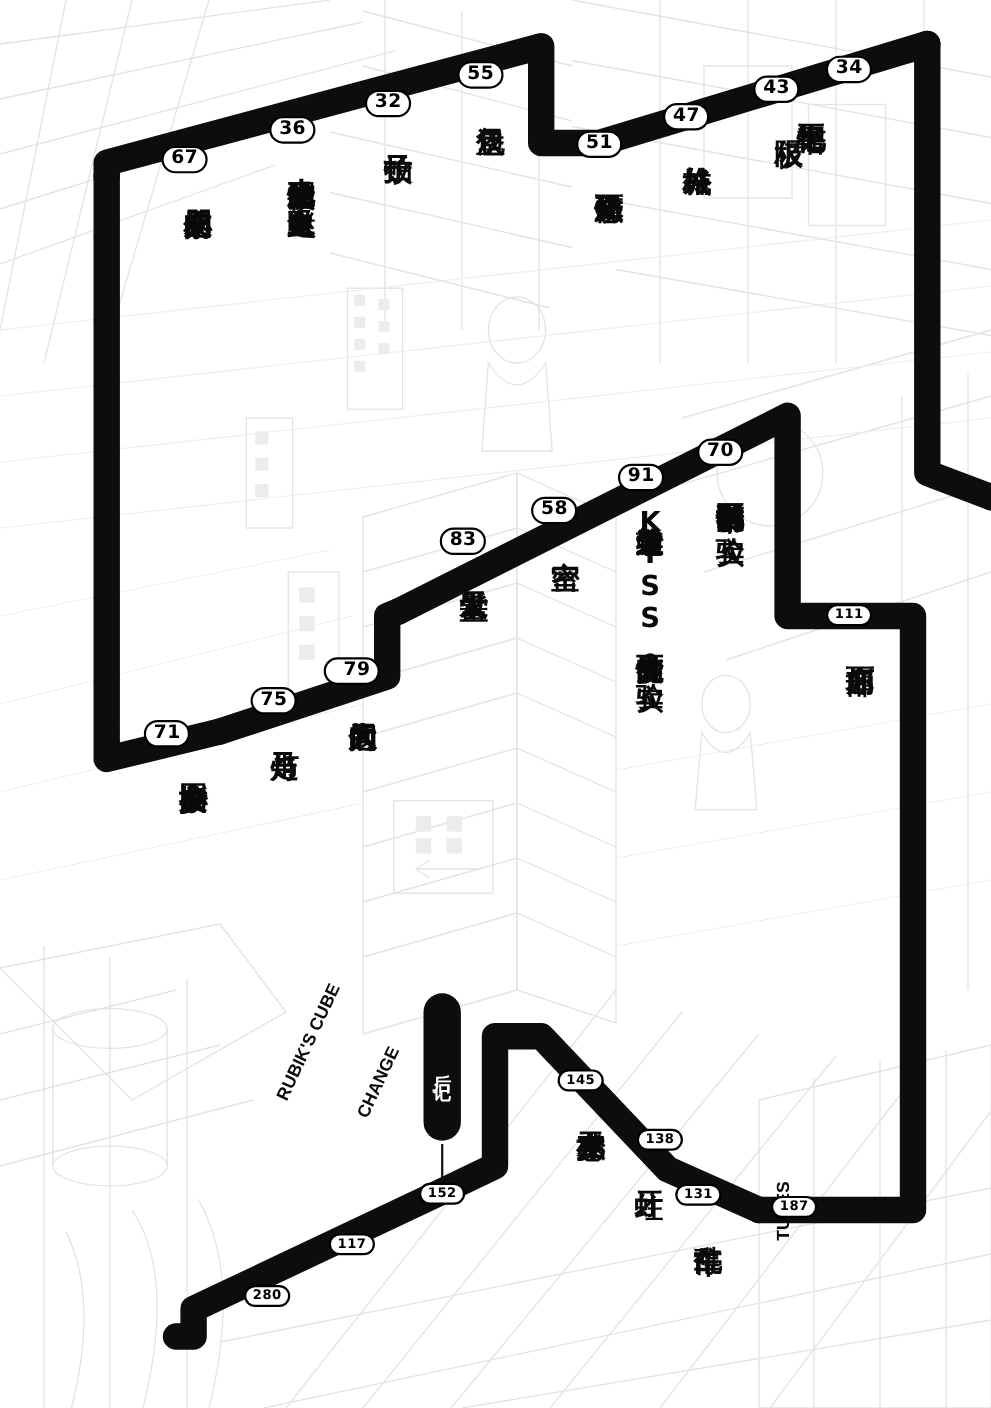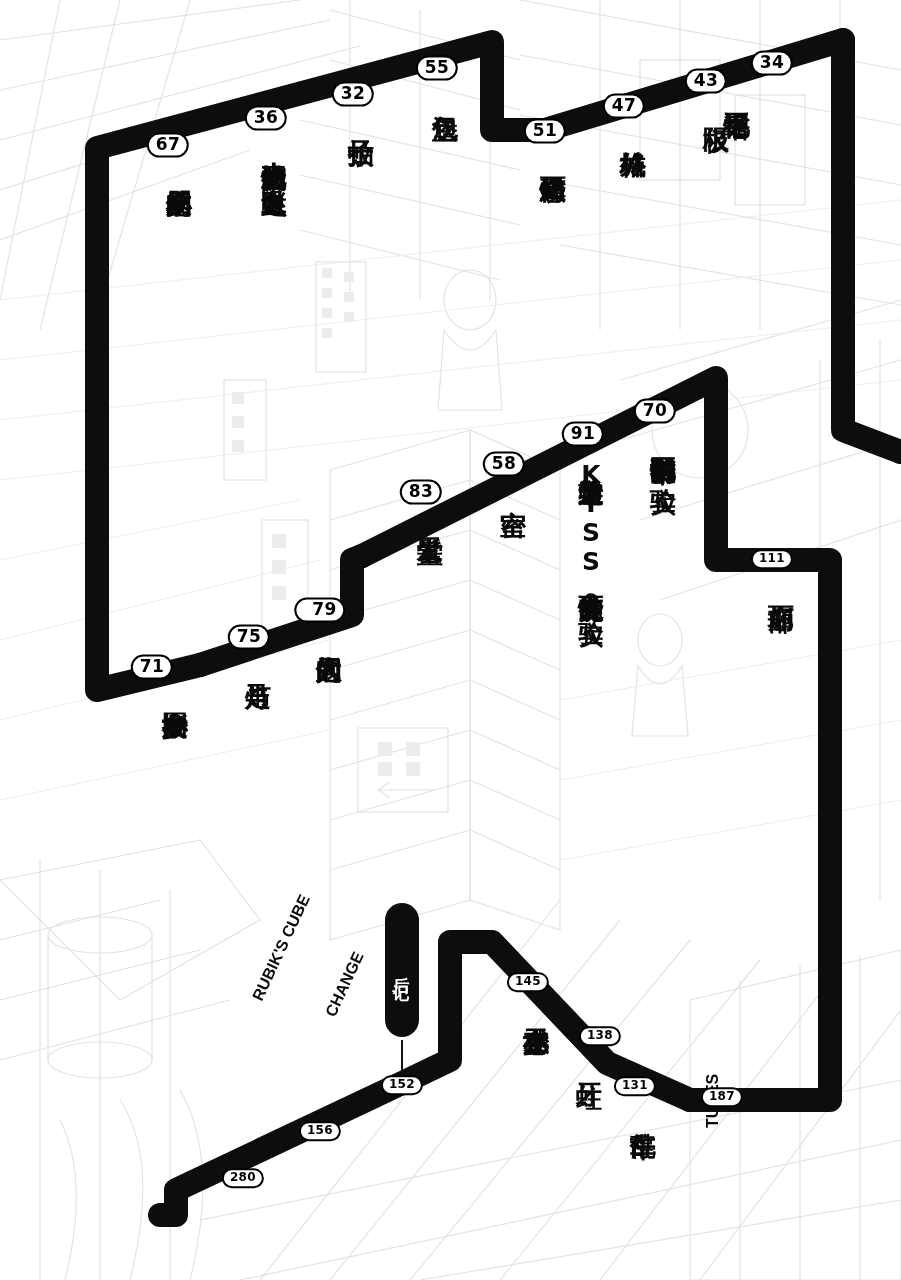--- a/index.html
+++ b/index.html
@@ -235,18 +235,18 @@
       <div class="stn wide" style="left: 722px; top: 1097px;">187</div>
       <div class="ltl s24" style="left: 704px; top: 1128px; transform: rotate(-90deg);">TUBES</div>
       <div class="stn wide" style="left: 635px; top: 1086px;">131</div>
       <div class="ttl s26" style="left: 630px; top: 1112px;">乱停车</div>
       <div class="stn wide" style="left: 580px; top: 1036px; margin-left: 20px;">138</div>
       <div class="ttl s26" style="left: 576px; top: 1062px;">蛀牙</div>
       <div class="stn wide" style="left: 528px; top: 982px;">145</div>
       <div class="ttl s26" style="left: 523px; top: 1008px;">无存在感少女</div>
       <div class="stn wide" style="left: 402px; top: 1085px; text-align: right;">152</div>
       <div class="ltl s24" style="left: 322px; top: 1012px; transform: rotate(-65deg);">CHANGE</div>
-      <div class="stn wide" style="left: 320px; top: 1131px;">156</div>
+      <div class="stn wide" style="left: 320px; top: 1131px;">117</div>
       <div class="ltl s24" style="left: 249px; top: 996px; transform: rotate(-65deg);">RUBIK'S CUBE</div>
       <div class="stn wide" style="left: 243px; top: 1178px;">280</div>
     </div>
 
 </div>
 
 </body></html>

